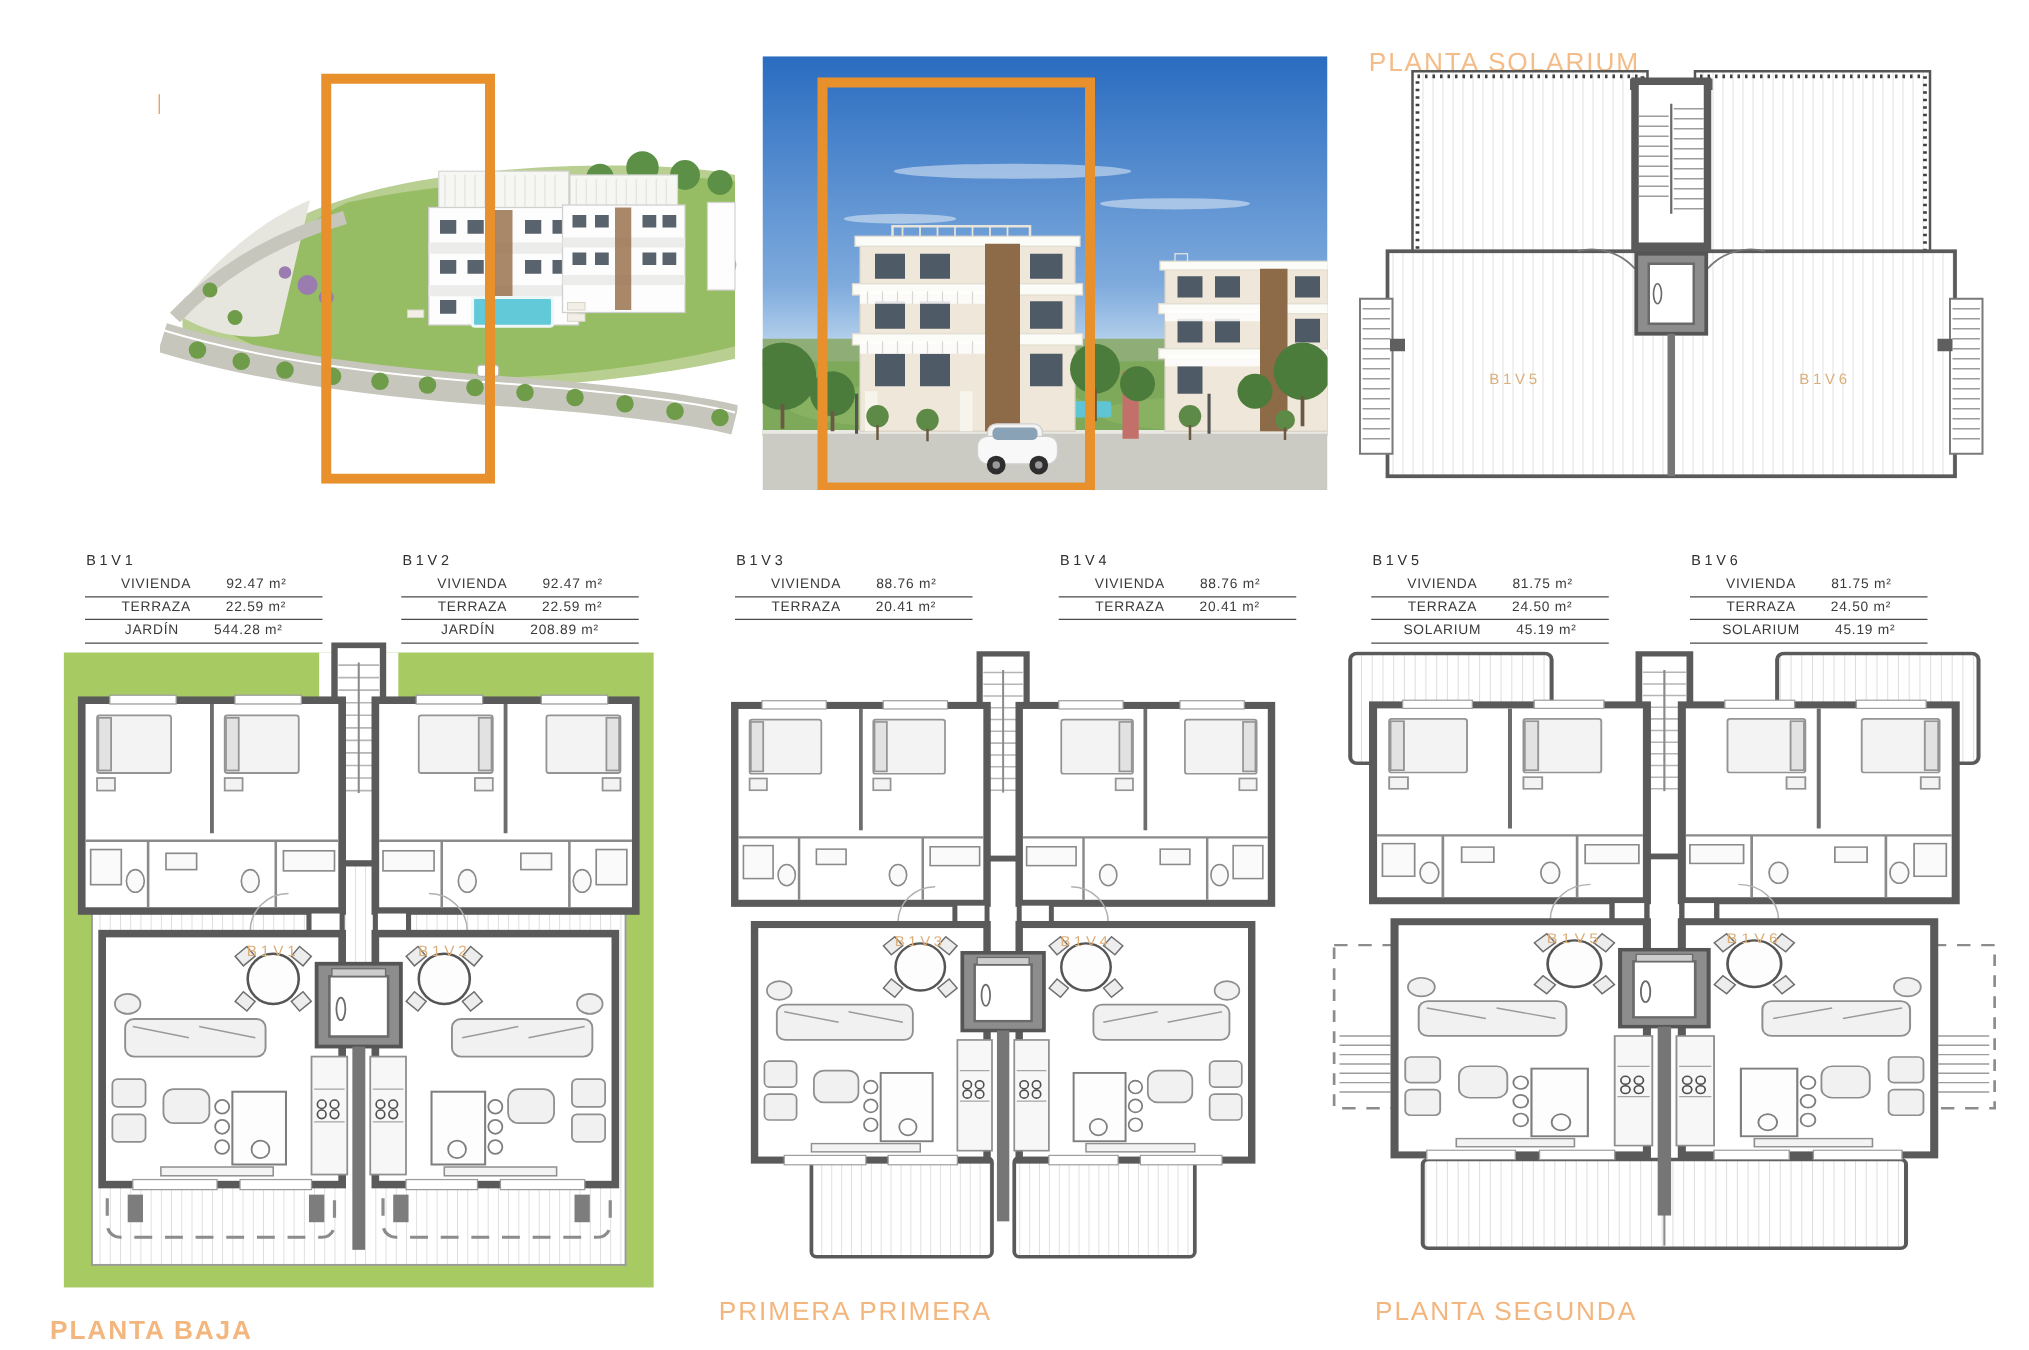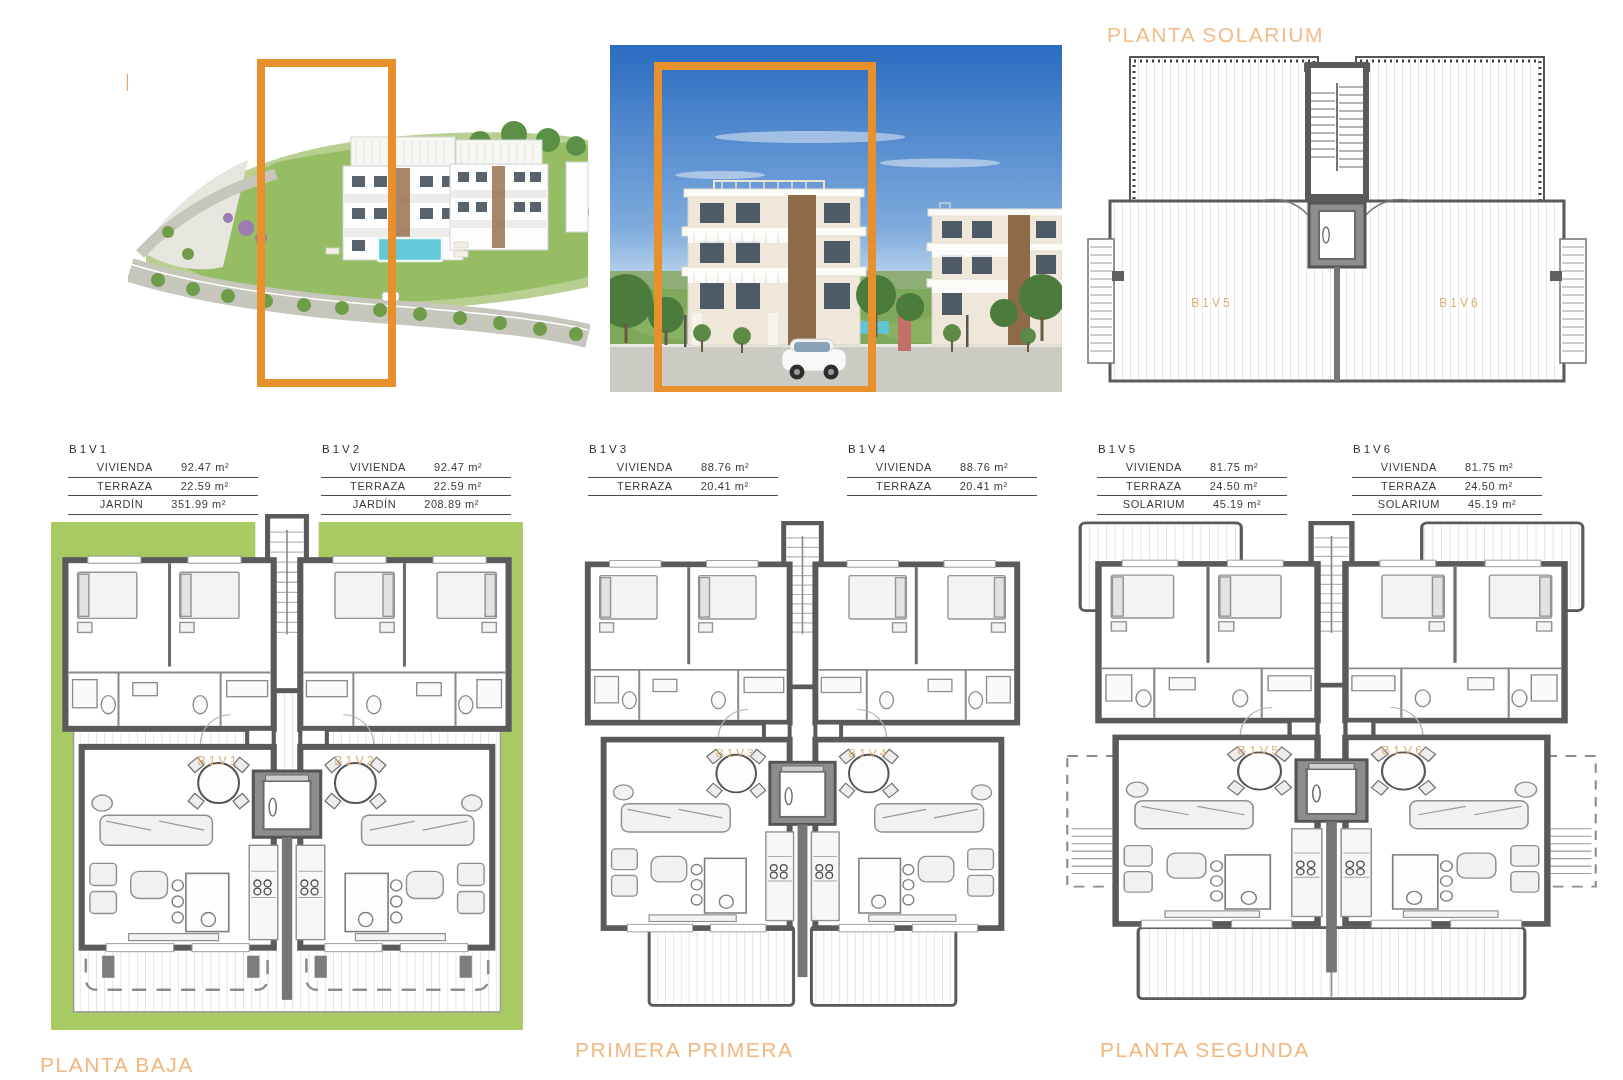--- a/index.html
+++ b/index.html
@@ -146,21 +146,21 @@
         <circle cx="252" cy="368" r="3.4"></circle>
           <circle cx="262" cy="368" r="3.4"></circle>
         <circle cx="252" cy="376" r="3.4"></circle>
           <circle cx="262" cy="376" r="3.4"></circle>
       </g>
     </g>
   </defs>
 </svg>
 
 <div class="abs heading" style="left:125px;top:70px;">BLOQUE 1</div>
-<div class="abs heading light" style="left:1095px;top:23px;margin-left:12px;">PLANTA SOLARIUM</div>
+<div class="abs heading light" style="left:1095px;top:39px;">PLANTA SOLARIUM</div>
 
 <svg class="abs" style="left:128px;top:42px;" width="462" height="345" viewBox="0 0 462 345">
   <rect width="462" height="345" fill="#ffffff"></rect>
 
   <path d="M18 200 C55 155 120 118 205 103 C300 86 420 88 460 98 L460 245 C380 263 255 276 150 262 C88 253 38 236 18 226 Z" fill="#b9cf92"></path>
   <path d="M150 120 C250 98 400 95 460 103 L460 235 C380 255 260 268 165 256 C110 248 70 235 52 222 C70 180 105 140 150 120 Z" fill="#96bd63"></path>
   <path d="M18 200 C45 165 80 135 120 118 L95 225 C65 232 35 222 18 212 Z" fill="#e6e6df"></path>
 
   <path d="M2 228 C80 252 180 264 262 270 C345 276 420 284 460 294" fill="none" stroke="#c6c6bd" stroke-width="24"></path>
   <path d="M2 222 C80 246 182 258 264 264 C346 270 420 278 460 288" fill="none" stroke="#ffffff" stroke-width="1.6"></path>
@@ -405,21 +405,21 @@
   <div class="ut-row">
       <span>VIVIENDA</span>
       <span class="ut-val">92.47 m²</span>
     </div>
   <div class="ut-row">
       <span>TERRAZA</span>
       <span class="ut-val">22.59 m²</span>
     </div>
   <div class="ut-row">
       <span>JARDÍN</span>
-      <span class="ut-val">351.99 m²</span>
+      <span class="ut-val">544.28 m²</span>
     </div>
 </div>
 <div class="unit-table" style="left:321px;top:443px;">
   <div class="ut-title">B1V2</div>
   <div class="ut-row">
       <span>VIVIENDA</span>
       <span class="ut-val">92.47 m²</span>
     </div>
   <div class="ut-row">
       <span>TERRAZA</span>
@@ -495,21 +495,21 @@
   <g fill="#7d7d7d">
     <rect x="54" y="440" width="12" height="22"></rect>
       <rect x="196" y="440" width="12" height="22"></rect>
     <rect x="262" y="440" width="12" height="22"></rect>
       <rect x="404" y="440" width="12" height="22"></rect>
   </g>
   <use href="#apt-core"></use>
   <text class="unit-tag" x="168" y="250" text-anchor="middle">B1V1</text>
   <text class="unit-tag" x="302" y="250" text-anchor="middle">B1V2</text>
 </svg>
-<div class="plan-label" style="left:40px;top:1053px;">PLANTA BAJA</div>
+<div class="plan-label" style="left:40px;top:1053px;font-weight:bold;">PLANTA BAJA</div>
 
 <svg class="abs" style="left:570px;top:521px;" width="465" height="490" viewBox="0 0 470 520" preserveAspectRatio="none">
 
   <g stroke="#5a5a5a" stroke-width="3">
     <rect x="80" y="430" width="146" height="84" rx="4" fill="url(#deck)"></rect>
     <rect x="244" y="430" width="146" height="84" rx="4" fill="url(#deck)"></rect>
   </g>
   <use href="#apt-core"></use>
   <text class="unit-tag" x="168" y="250" text-anchor="middle">B1V3</text>
   <text class="unit-tag" x="302" y="250" text-anchor="middle">B1V4</text>

